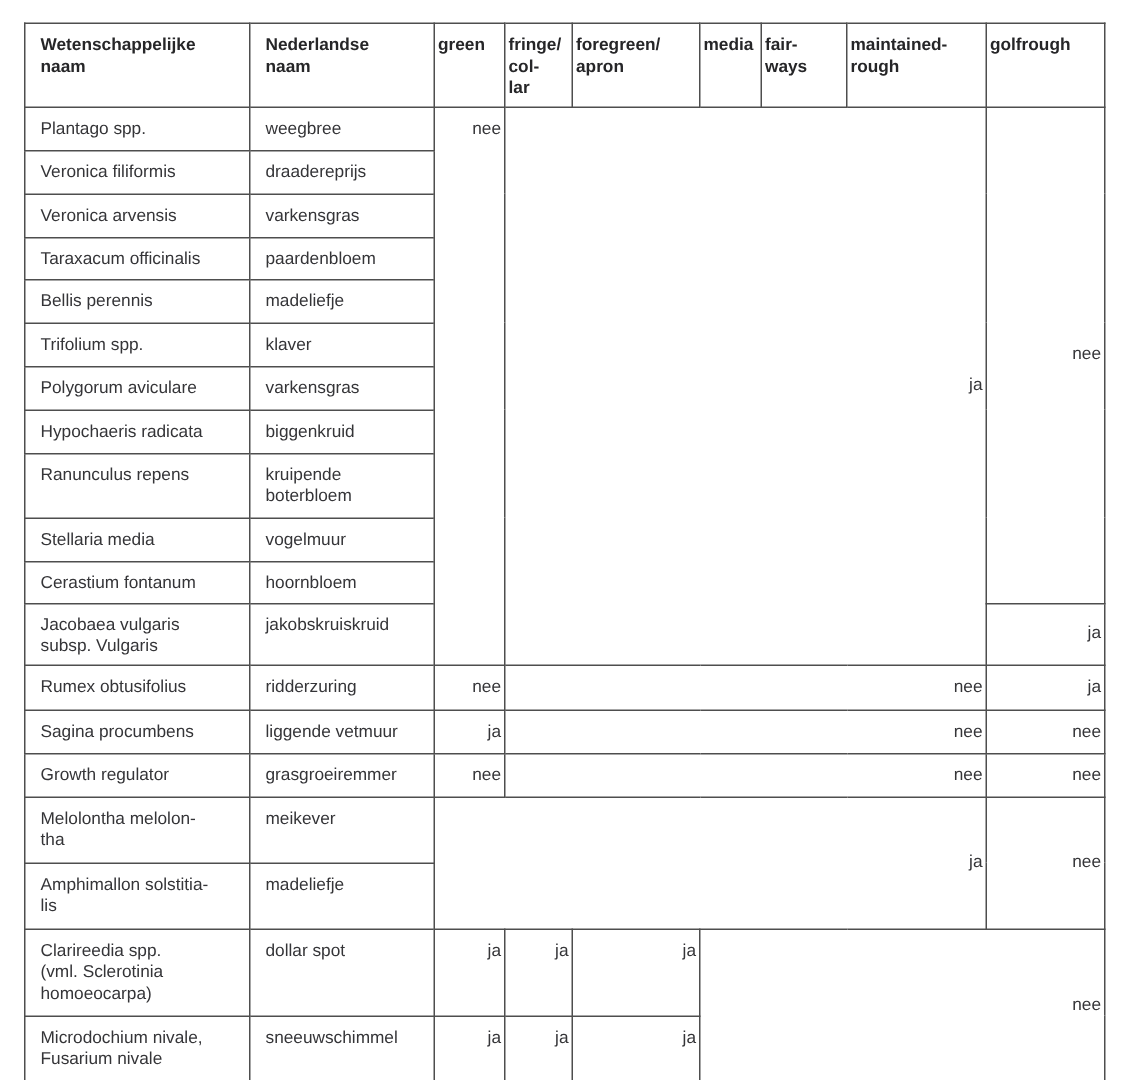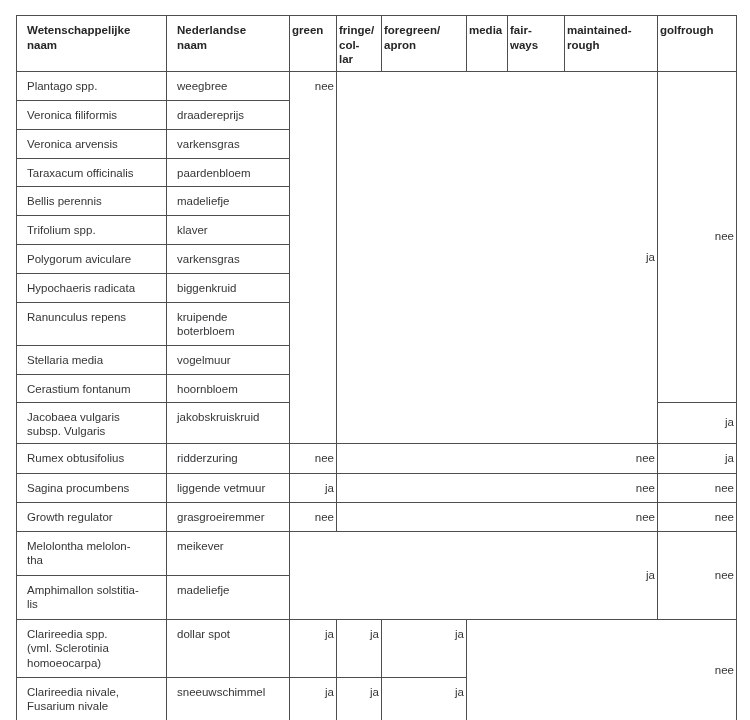--- a/index.html
+++ b/index.html
@@ -169,21 +169,21 @@
     <td class="sci">Clarireedia spp.
 (vml. Sclerotinia
 homoeocarpa)</td>
     <td>dollar spot</td>
     <td class="v">ja</td>
     <td class="v">ja</td>
     <td class="v">ja</td>
     <td class="v vm" colspan="4" rowspan="2">nee</td>
   </tr>
   <tr style="height:44px">
-    <td class="sci">Clarireedia nivale,
+    <td class="sci">Microdochium nivale,
 Fusarium nivale</td>
     <td>sneeuwschimmel</td>
     <td class="v">ja</td>
     <td class="v">ja</td>
     <td class="v">ja</td>
   </tr>
 </tbody>
   </table>
 
 </body></html>

